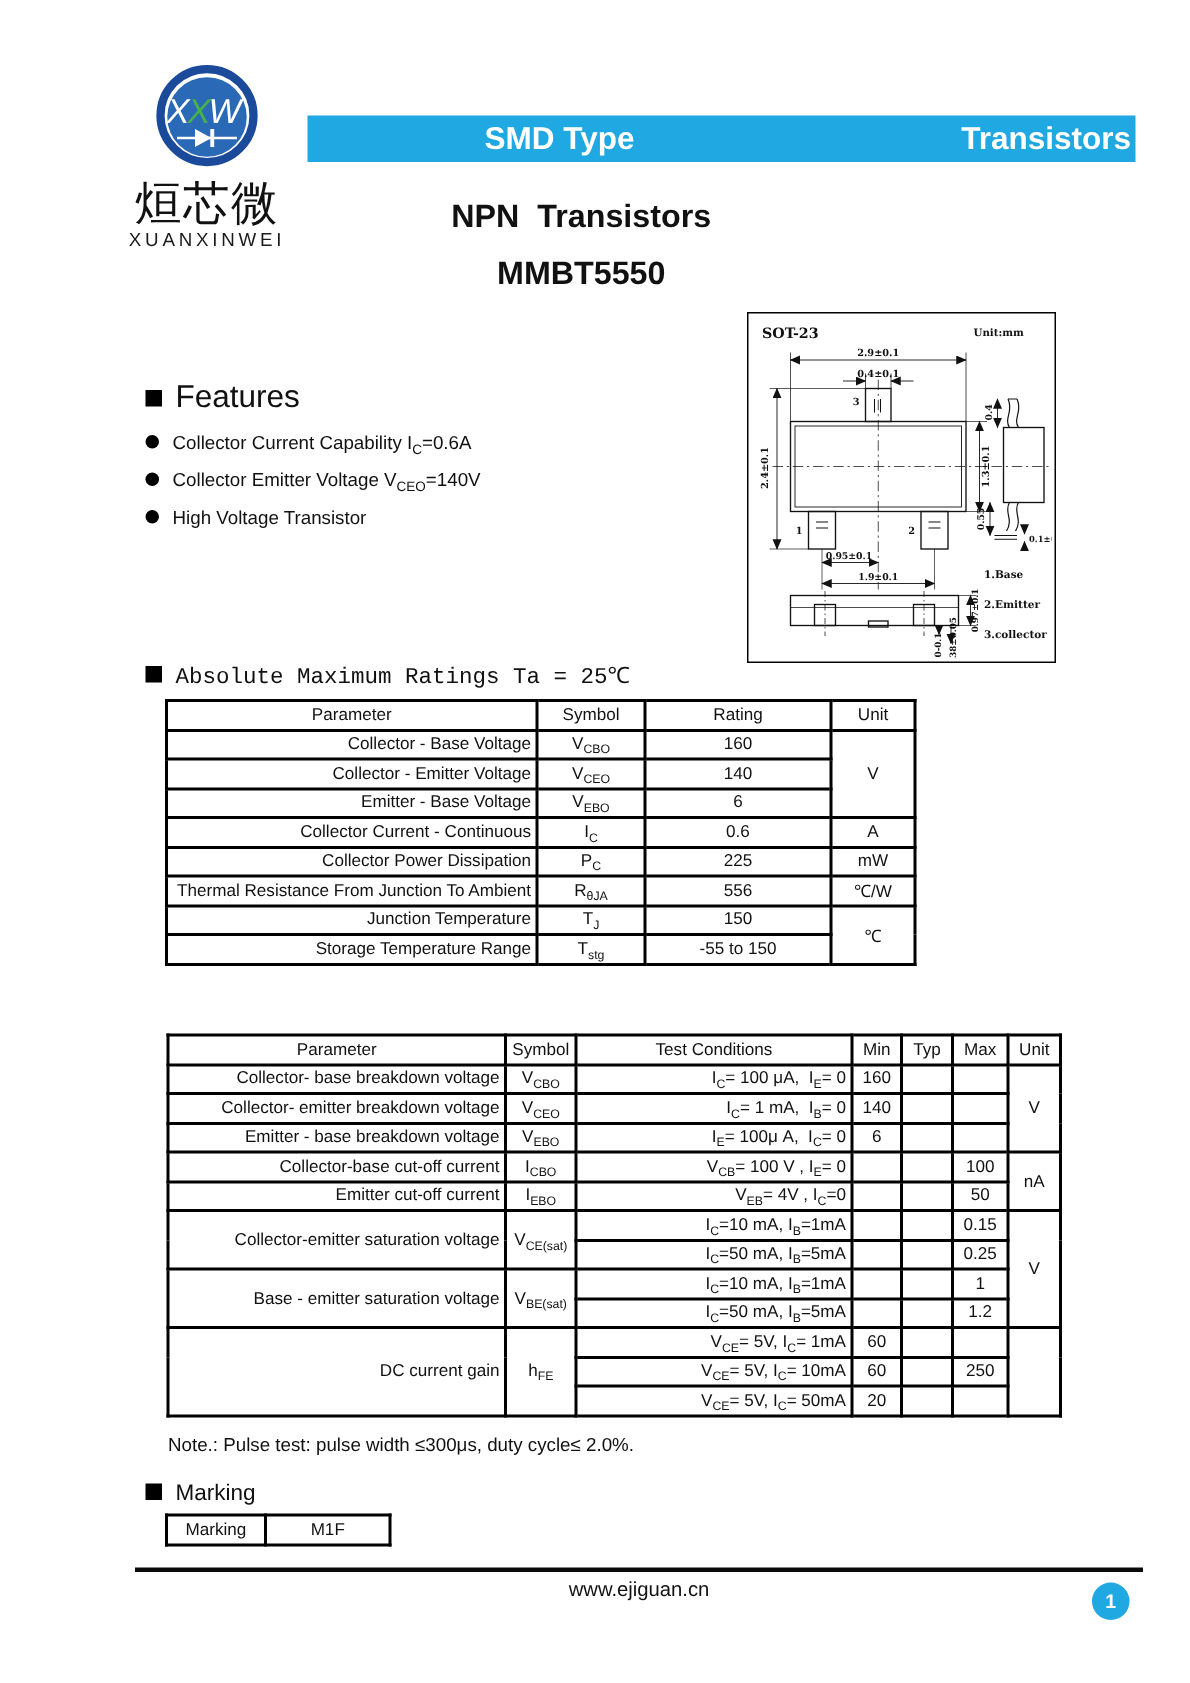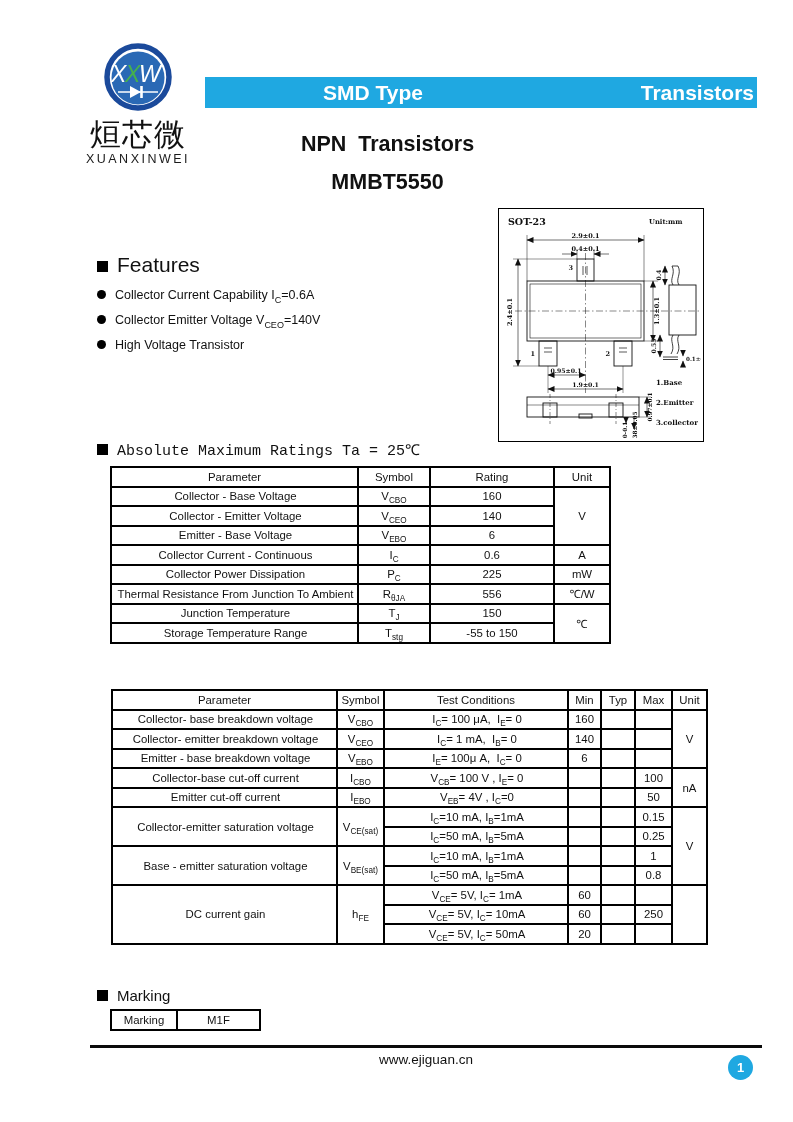--- a/index.html
+++ b/index.html
@@ -30,21 +30,21 @@
   .sec{position:absolute;font-size:15px;white-space:nowrap;}
   .sq{display:inline-block;width:11px;height:11px;background:#000;margin-right:9px;}
   .features{position:absolute;left:97px;top:253px;}
   .feat-item{font-size:12.5px;margin-top:11px;white-space:nowrap;}
   .dot{display:inline-block;width:9px;height:9px;border-radius:50%;background:#000;margin-right:9px;}
 
   
   table.dt{border-collapse:collapse;table-layout:fixed;font-size:11.4px;}
   table.dt td{border:2px solid #000;text-align:center;vertical-align:middle;height:17.5px;padding:0 3px;overflow:hidden;}
   table.dt tr.hd td{height:17.5px;}
-  table.dt td.l{text-align:center;padding-left:5px;}
+  table.dt td.l{text-align:right;padding-left:5px;}
   .cond{white-space:pre;}
   sub{font-size:0.72em;line-height:0;}
   .amr-table{position:absolute;left:110px;top:466px;}
   .ec-table{position:absolute;left:111px;top:689px;}
   .mark-table{position:absolute;left:110px;top:1009px;}
   .mark-table td{height:20px;}
 
   .note{position:absolute;left:112px;top:956px;font-size:12.5px;white-space:nowrap;}
 
   
@@ -346,21 +346,21 @@
         <td rowspan="2">V<sub>BE(sat)</sub></td>
         <td class="l cond">I<sub>C</sub>=10 mA, I<sub>B</sub>=1mA</td>
         <td></td>
         <td></td>
         <td>1</td>
       </tr>
       <tr>
         <td class="l cond">I<sub>C</sub>=50 mA, I<sub>B</sub>=5mA</td>
         <td></td>
         <td></td>
-        <td>0.8</td>
+        <td>1.2</td>
       </tr>
       <tr>
         <td class="l" rowspan="3">DC current gain</td>
         <td rowspan="3">h<sub>FE</sub></td>
         <td class="l cond">V<sub>CE</sub>= 5V, I<sub>C</sub>= 1mA</td>
         <td>60</td>
         <td></td>
         <td></td>
         <td rowspan="3"></td>
       </tr>
@@ -372,20 +372,21 @@
       </tr>
       <tr>
         <td class="l cond">V<sub>CE</sub>= 5V, I<sub>C</sub>= 50mA</td>
         <td>20</td>
         <td></td>
         <td></td>
       </tr>
     </tbody>
   </table>
 
+  <div class="note">Note.: Pulse test: pulse width ≤300μs, duty cycle≤ 2.0%.</div>
 
   <div class="sec" style="left:97px;top:987px;">
     <span class="sq"></span><span>Marking</span>
   </div>
   <table class="dt mark-table">
     <colgroup>
         <col style="width:66px">
         <col style="width:83px">
       </colgroup>
     <tbody>

